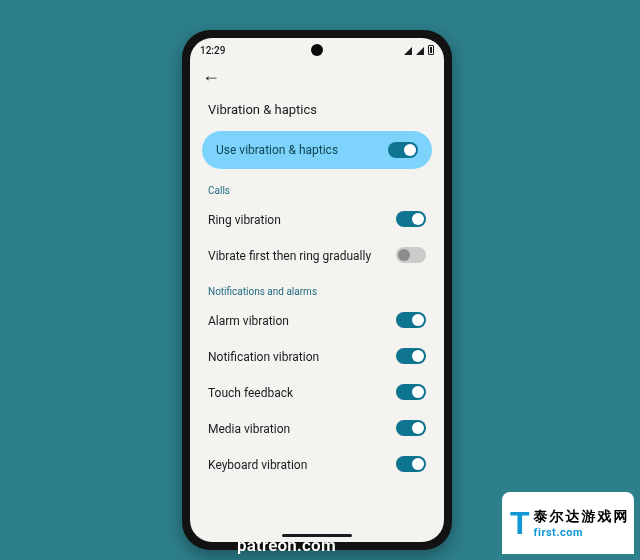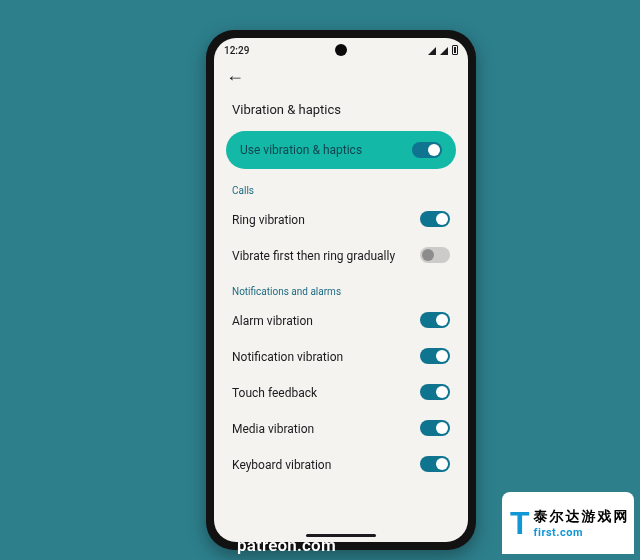--- a/index.html
+++ b/index.html
@@ -11,21 +11,20 @@
     overflow: hidden;
   }
   .phone {
     position: absolute;
     left: 182px; top: 30px;
     width: 270px; height: 520px;
     background: #121212;
     border-radius: 28px;
     padding: 8px;
     box-shadow: 0 6px 18px rgba(0,0,0,.35);
-    margin-left: 24px;
   }
   .screen {
     width: 100%; height: 100%;
     background: #f5f3f0;
     border-radius: 22px;
     position: relative;
     overflow: hidden;
     color: #1a1a1a;
   }
   .camera {
@@ -62,21 +61,21 @@
   }
   .topbar { padding: 4px 12px 0; }
   .back-arrow { font-size: 18px; color:#1b1b1f; display:inline-block; }
   .title {
     padding: 16px 18px 14px;
     font-size: 13px;
     color:#1b1b1f;
   }
   .content { padding: 0 12px; display:flex; flex-direction:column; gap:6px; }
   .pill {
-    background:#14b8a6;
+    background:#7dd3fc;
     border-radius: 20px;
     padding: 11px 14px;
     display:flex; align-items:center; justify-content:space-between;
     font-size: 12px;
     color:#0f4652;
   }
   .section-label {
     padding: 10px 6px 2px;
     font-size: 10px;
     color:#1d6b80;

